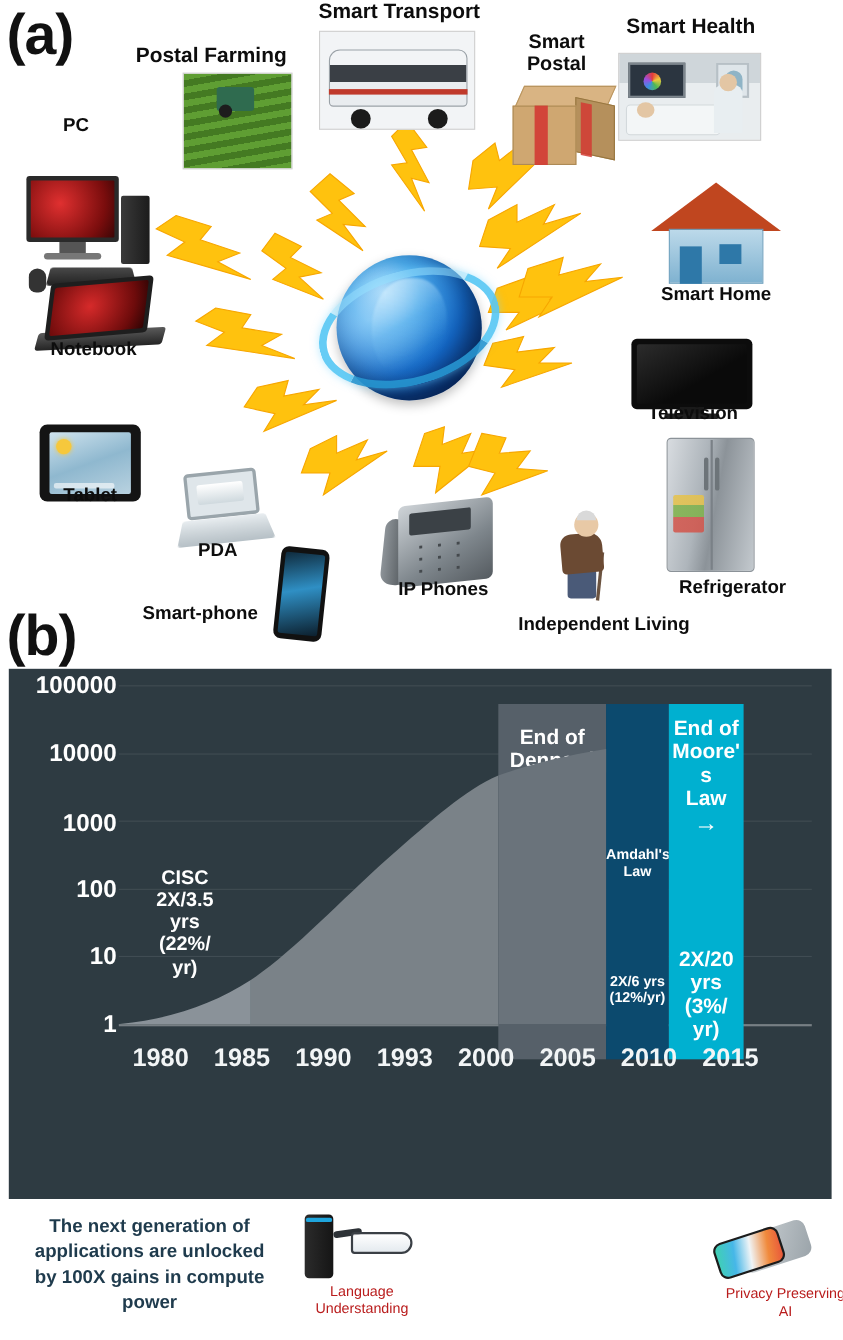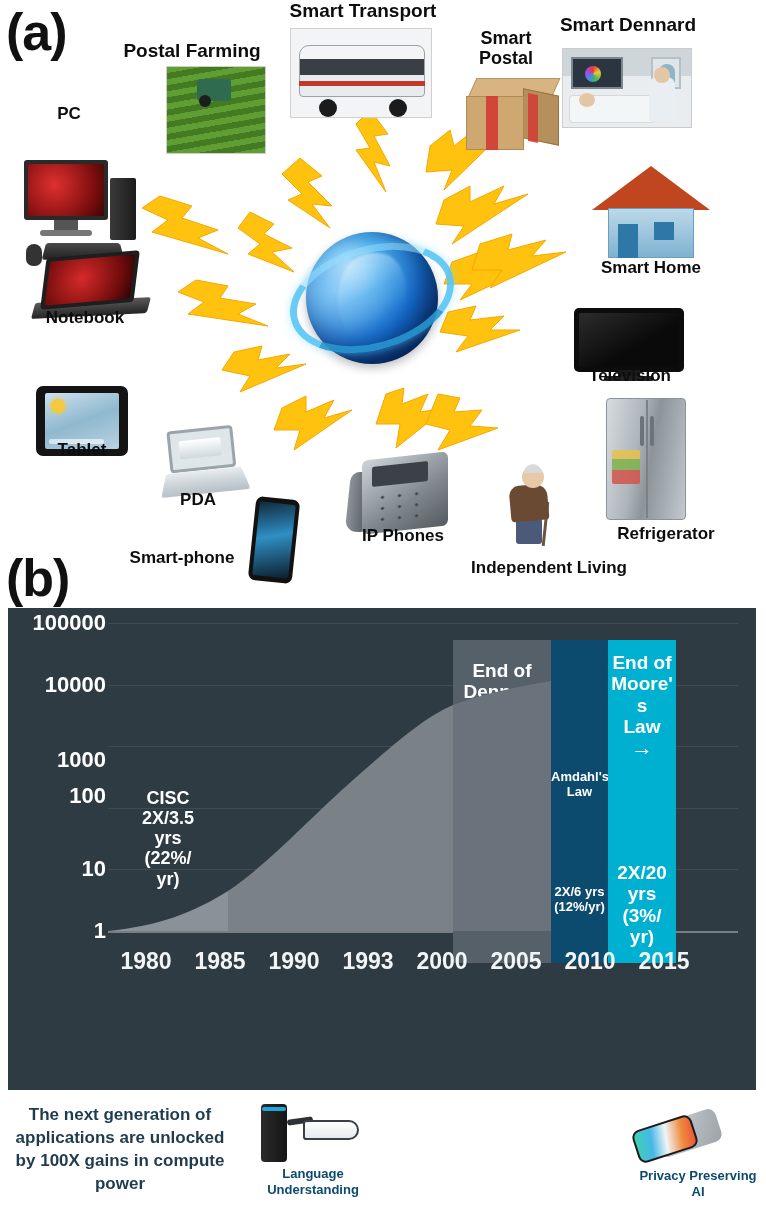--- a/index.html
+++ b/index.html
@@ -205,28 +205,28 @@
 
   .xtick { position:absolute; color:#f2f5f6; font-weight:700; font-size:23px; text-align:center; }
 
   #chart-caption {
     position:absolute; left:16px; top:378px; width:716px;
     color:#fff; font-weight:700; font-size:25px; line-height:1.3; text-align:center;
     font-family:"Liberation Sans", sans-serif;
   }
 
   
-  #footer { position:absolute; left:0; top:1094px; width:742px; height:124px; background:#fff; }
+  #footer { position:absolute; left:16px; top:1094px; width:742px; height:124px; background:#fff; }
   #footer-text {
     position:absolute; left:8px; top:10px; width:224px;
     text-align:center; color:#1f3b4d; font-weight:700; font-size:17px; line-height:1.35;
     font-family:"Liberation Sans", sans-serif;
   }
   .app-item { position:absolute; text-align:center; }
-  .app-caption { font-size:13px; color:#0c4a6e; font-weight:700; line-height:1.2; white-space:pre-line; }
+  .app-caption { font-size:13px; color:#b91c1c; font-weight:400; line-height:1.2; white-space:pre-line; }
   .app-art { position:relative; margin:0 auto; }
 
   
   #echo { position:absolute; left:0; top:4px; width:26px; height:58px; background: linear-gradient(90deg,#2b2b2b,#151515); border-radius:4px; }
   #echo::after { content:""; position:absolute; left:1px; top:3px; right:1px; height:4px; border-radius:3px; background:#1fa5dd; }
   #glasses { position:absolute; left:26px; top:16px; width:74px; height:30px; }
   #gl-lens { position:absolute; left:16px; top:4px; width:56px; height:20px; border:2px solid #3a3f45; border-radius:4px 12px 12px 4px; background: linear-gradient(180deg, rgba(255,255,255,.85), rgba(210,220,228,.6)); }
   #gl-arm { position:absolute; left:0; top:2px; width:26px; height:6px; background:#2d3237; border-radius:3px; transform: rotate(-8deg); }
 
   
@@ -364,21 +364,21 @@
     </div>
     <div class="iot-label" style="left:572px; top:258px; width:158px;">Smart Home</div>
 
     <div class="iot-img" id="health-img">
       <div id="health-tv"></div>
       <div id="health-pic"></div>
       <div id="health-bed"></div>
       <div id="health-pat"></div>
       <div id="health-doc"></div>
     </div>
-    <div class="iot-label" style="left:548px; top:14px; width:160px; font-size:19px;">Smart Dennard</div>
+    <div class="iot-label" style="left:548px; top:14px; width:160px; font-size:19px;">Smart Health</div>
 
     <div class="dev" id="postal-art">
       <div id="pb-top"></div>
       <div id="pb-side"></div>
       <div id="pb-front"></div>
       <div id="pb-tape1"></div>
       <div id="pb-tape2"></div>
     </div>
     <div class="iot-label" style="left:460px; top:28px; width:92px; font-size:18px;">Smart
 Postal</div>
@@ -465,22 +465,22 @@
         <path d="M100,323 C150,318 185,305 220,283 C260,256 300,212 345,172
                  C385,137 415,110 445,97 L445,323 Z" fill="#7a8288" clip-path="url(#clip-risc)"></path>
         <path d="M100,323 C150,318 185,305 220,283 C260,256 300,212 345,172
                  C385,137 415,110 445,97 L445,323 Z" fill="#8a9299" clip-path="url(#clip-cisc)"></path>
         <path d="M445,97 C470,88 500,80 543,73 L543,323 L445,323 Z" fill="#6a737b"></path>
       </svg>
 
       <div class="ylabels">
         <div class="ytick" style="top:15px;  width:90px;">100000</div>
         <div class="ytick" style="top:77px;  width:90px;">10000</div>
-        <div class="ytick" style="top:152px; width:90px;">1000</div>
-        <div class="ytick" style="top:188px; width:90px;">100</div>
+        <div class="ytick" style="top:140px; width:90px;">1000</div>
+        <div class="ytick" style="top:200px; width:90px;">100</div>
         <div class="ytick" style="top:261px; width:90px;">10</div>
         <div class="ytick" style="top:323px; width:90px;">1</div>
       </div>
 
       <div>
         <div class="xtick" style="left:93px;  top:340px; width:90px;">1980</div>
         <div class="xtick" style="left:167px; top:340px; width:90px;">1985</div>
         <div class="xtick" style="left:241px; top:340px; width:90px;">1990</div>
         <div class="xtick" style="left:315px; top:340px; width:90px;">1993</div>
         <div class="xtick" style="left:389px; top:340px; width:90px;">2000</div>

